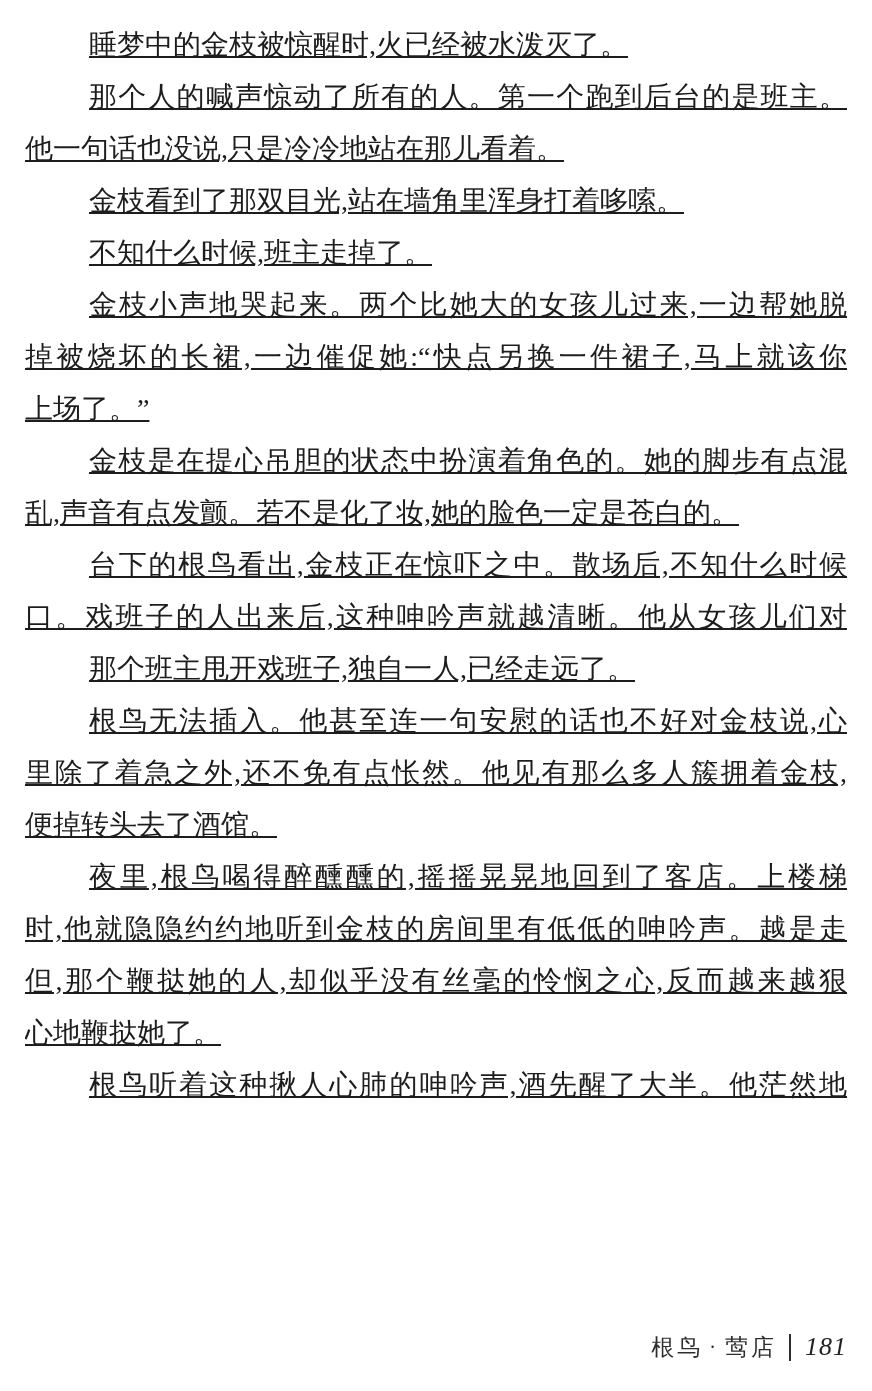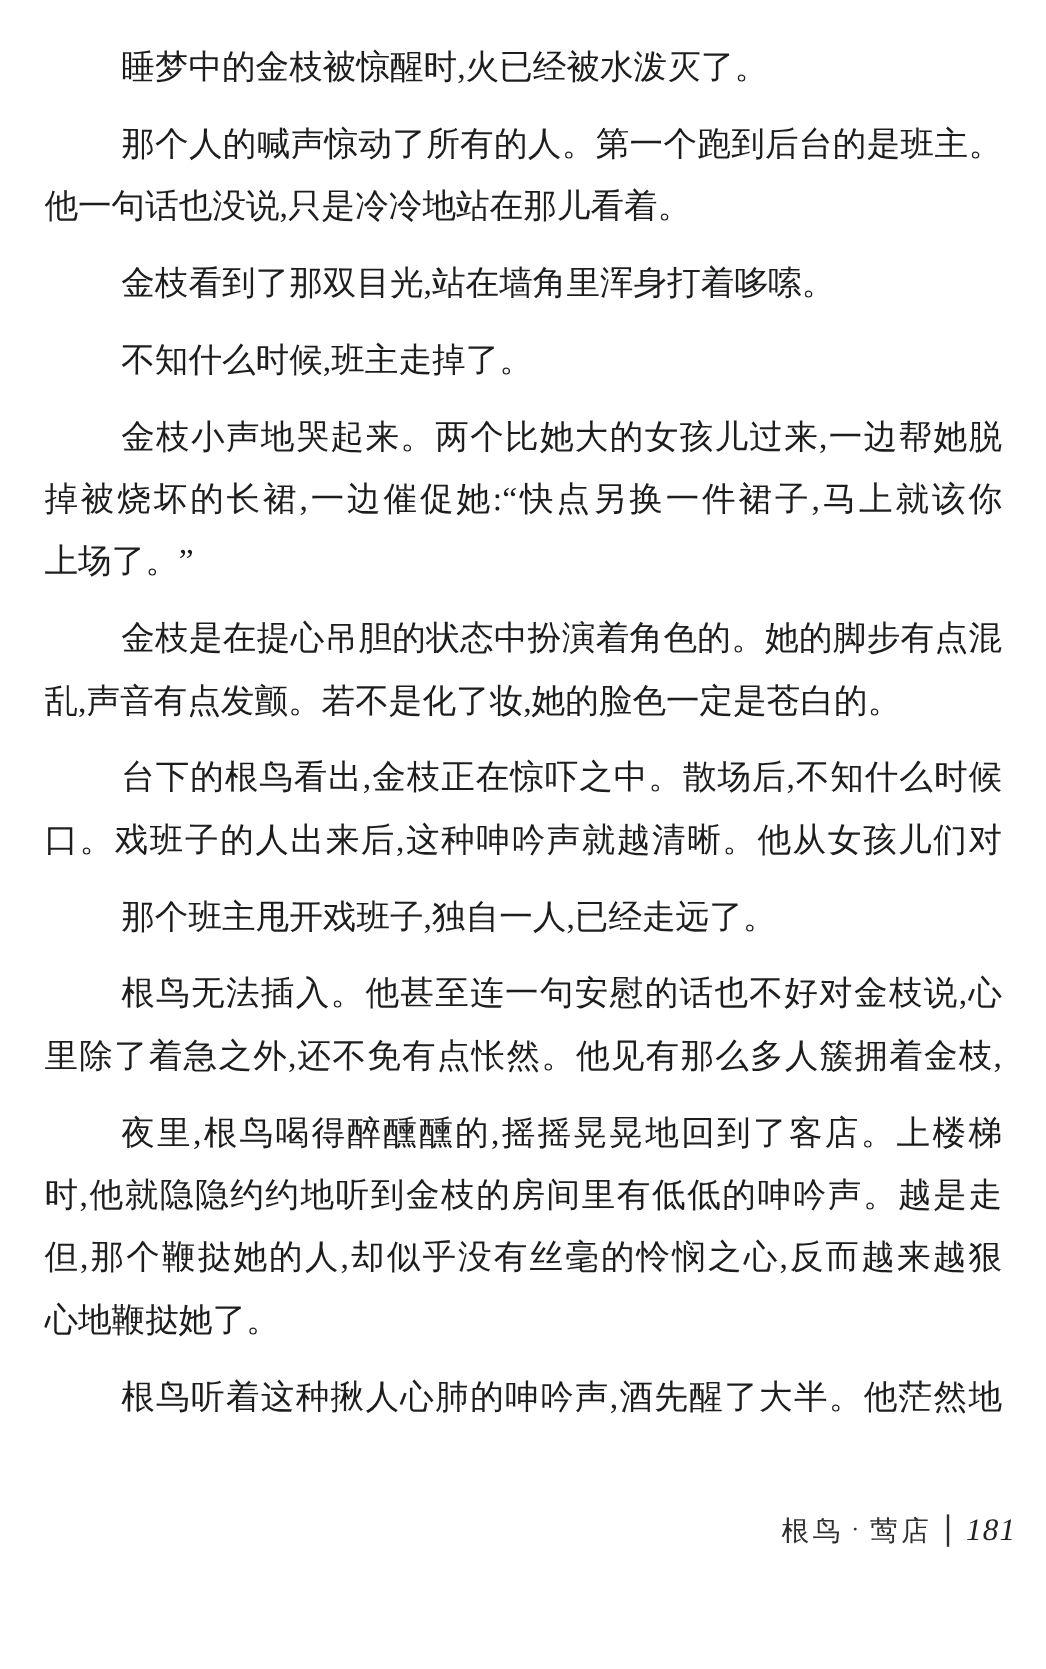--- a/index.html
+++ b/index.html
@@ -18,34 +18,34 @@
   .text-block {
     position: absolute;
     left: 25px;
     top: 19px;
     width: 822px;
     font-size: 28px;
     line-height: 52px;
     color: #1d1d1d;
     text-align: left;
   }
-  .paragraph { margin: 12px; padding: 0; }
+  .paragraph { margin: 0; padding: 0; text-decoration: underline; }
   .line {
     height: 52px;
     overflow: hidden;
     word-break: break-all;
   }
   .line.indent { text-indent: 64px; }
   .line.fill {
     text-align: justify;
     text-align-last: justify;
   }
   .footer {
     position: absolute;
-    top: 1256px;
+    top: 1328px;
     right: 25px;
     height: 38px;
     display: flex;
     align-items: center;
     color: #2e2e2e;
   }
   .running-title {
     font-size: 23px;
     letter-spacing: 3px;
     display: flex;
@@ -100,20 +100,21 @@
       <div class="paragraph">
         <div class="line indent fill">台下的根鸟看出,金枝正在惊吓之中。散场后,不知什么时候</div>
         <div class="line fill">口。戏班子的人出来后,这种呻吟声就越清晰。他从女孩儿们对</div>
       </div>
       <div class="paragraph">
         <div class="line indent">那个班主甩开戏班子,独自一人,已经走远了。</div>
       </div>
       <div class="paragraph">
         <div class="line indent fill">根鸟无法插入。他甚至连一句安慰的话也不好对金枝说,心</div>
         <div class="line fill">里除了着急之外,还不免有点怅然。他见有那么多人簇拥着金枝,</div>
+        <div class="line">便掉转头去了酒馆。</div>
       </div>
       <div class="paragraph">
         <div class="line indent fill">夜里,根鸟喝得醉醺醺的,摇摇晃晃地回到了客店。上楼梯</div>
         <div class="line fill">时,他就隐隐约约地听到金枝的房间里有低低的呻吟声。越是走</div>
         <div class="line fill">但,那个鞭挞她的人,却似乎没有丝毫的怜悯之心,反而越来越狠</div>
         <div class="line">心地鞭挞她了。</div>
       </div>
       <div class="paragraph">
         <div class="line indent fill">根鸟听着这种揪人心肺的呻吟声,酒先醒了大半。他茫然地</div>
       </div>

